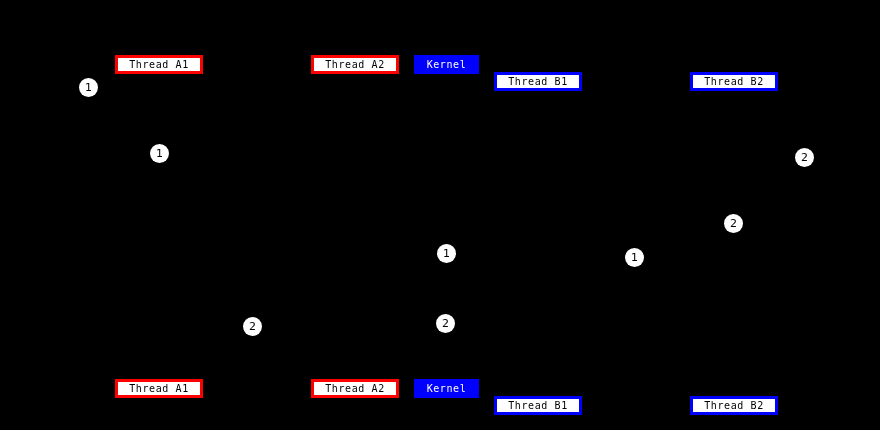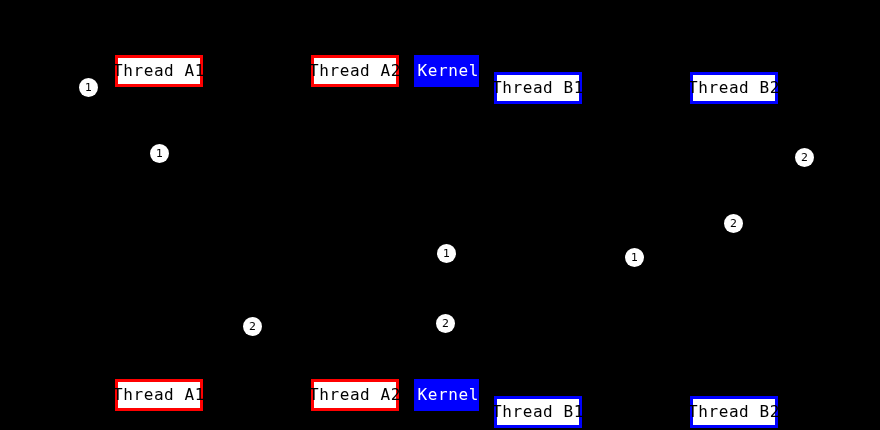--- a/index.html
+++ b/index.html
@@ -19,43 +19,42 @@
     overflow: hidden;
   }
 
   
   .participant {
     position: absolute;
     box-sizing: border-box;
     display: flex;
     align-items: center;
     justify-content: center;
-    height: 32px;
+    height: 19px;
     font-family: "DejaVu Sans Mono", "Liberation Mono", monospace;
-    font-size: 16px;
+    font-size: 10px;
     letter-spacing: 0.6px;
     white-space: nowrap;
     line-height: 1;
   }
   .participant.light {
     background: #FFFFFF;
     color: #000000;
     border: 3px solid #FF0000;
   }
   .participant.lightblue {
     background: #FFFFFF;
     color: #000000;
     border: 3px solid #0000FF;
     margin-top: 17px;
   }
   .participant.solid {
     background: #0000FF;
     color: #FFFFFF;
     border: 0 solid #0000FF;
-    justify-content: flex-end;
   }
 
   
   .lifeline {
     position: absolute;
     width: 1px;
     background: #000000;
     top: 86px;
     height: 293px;
   }

